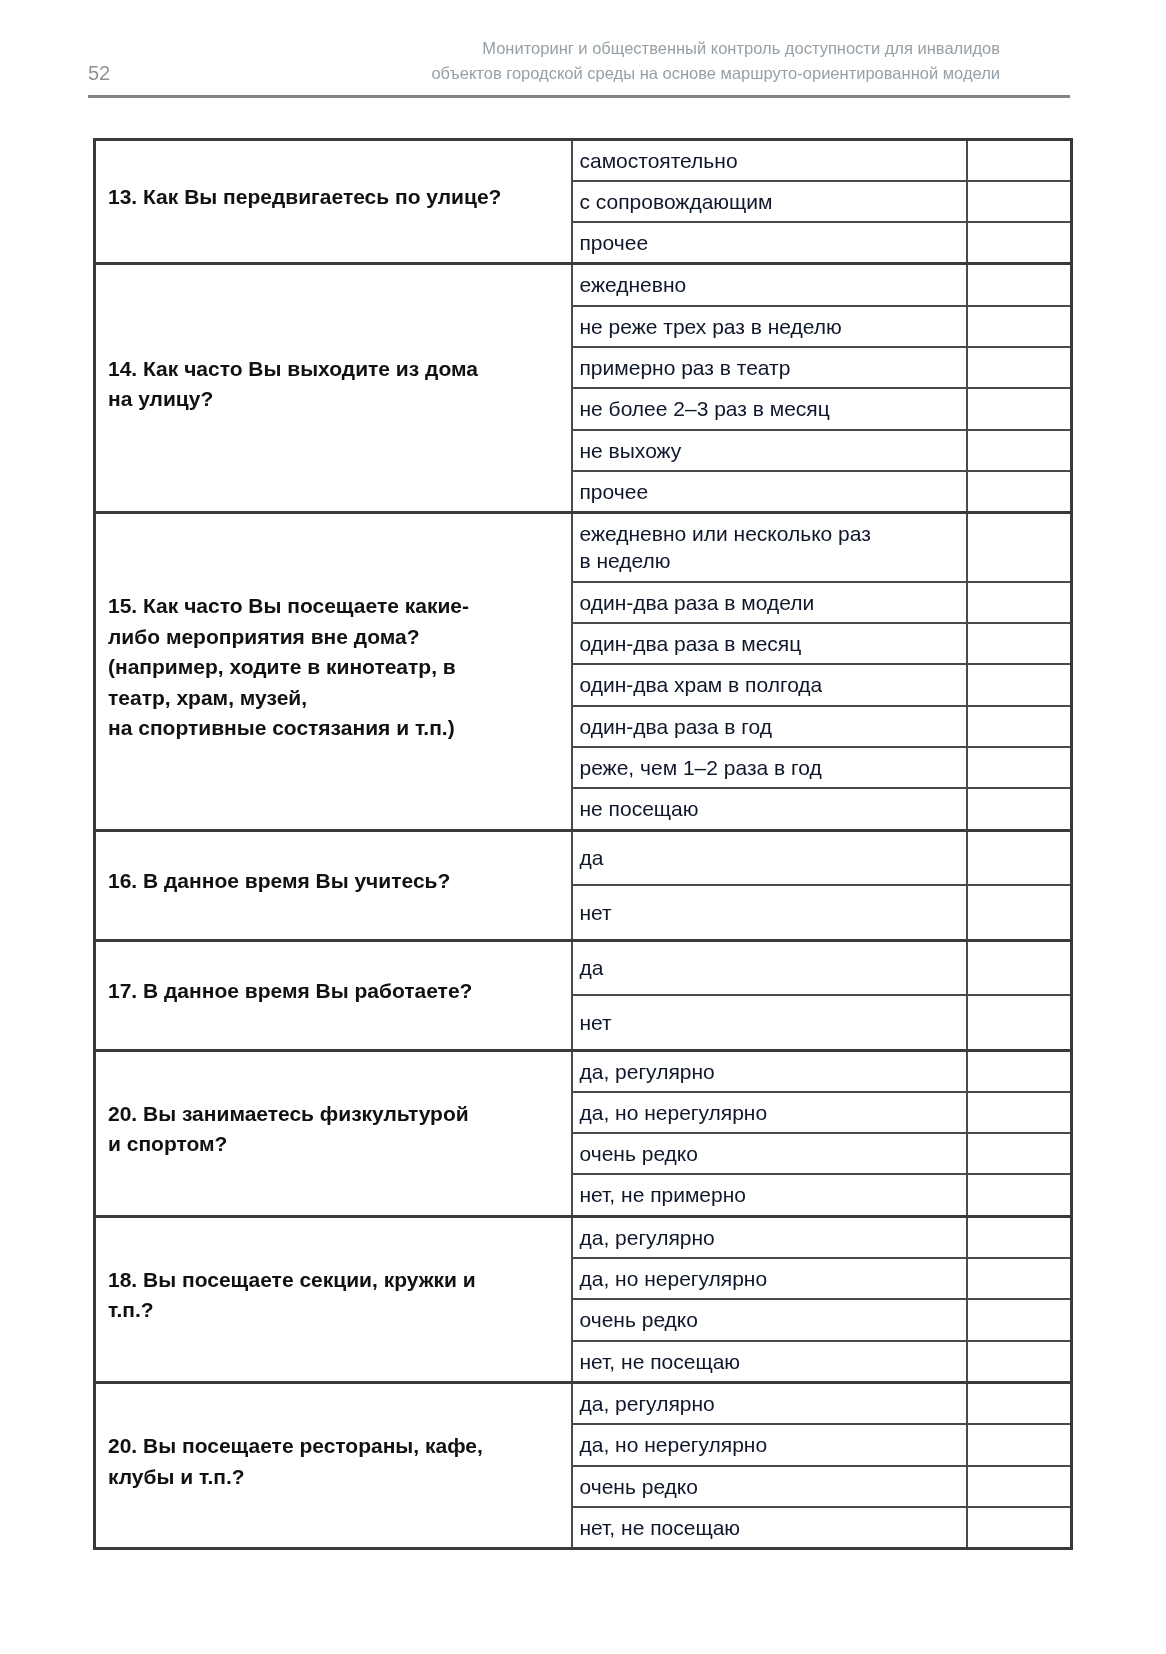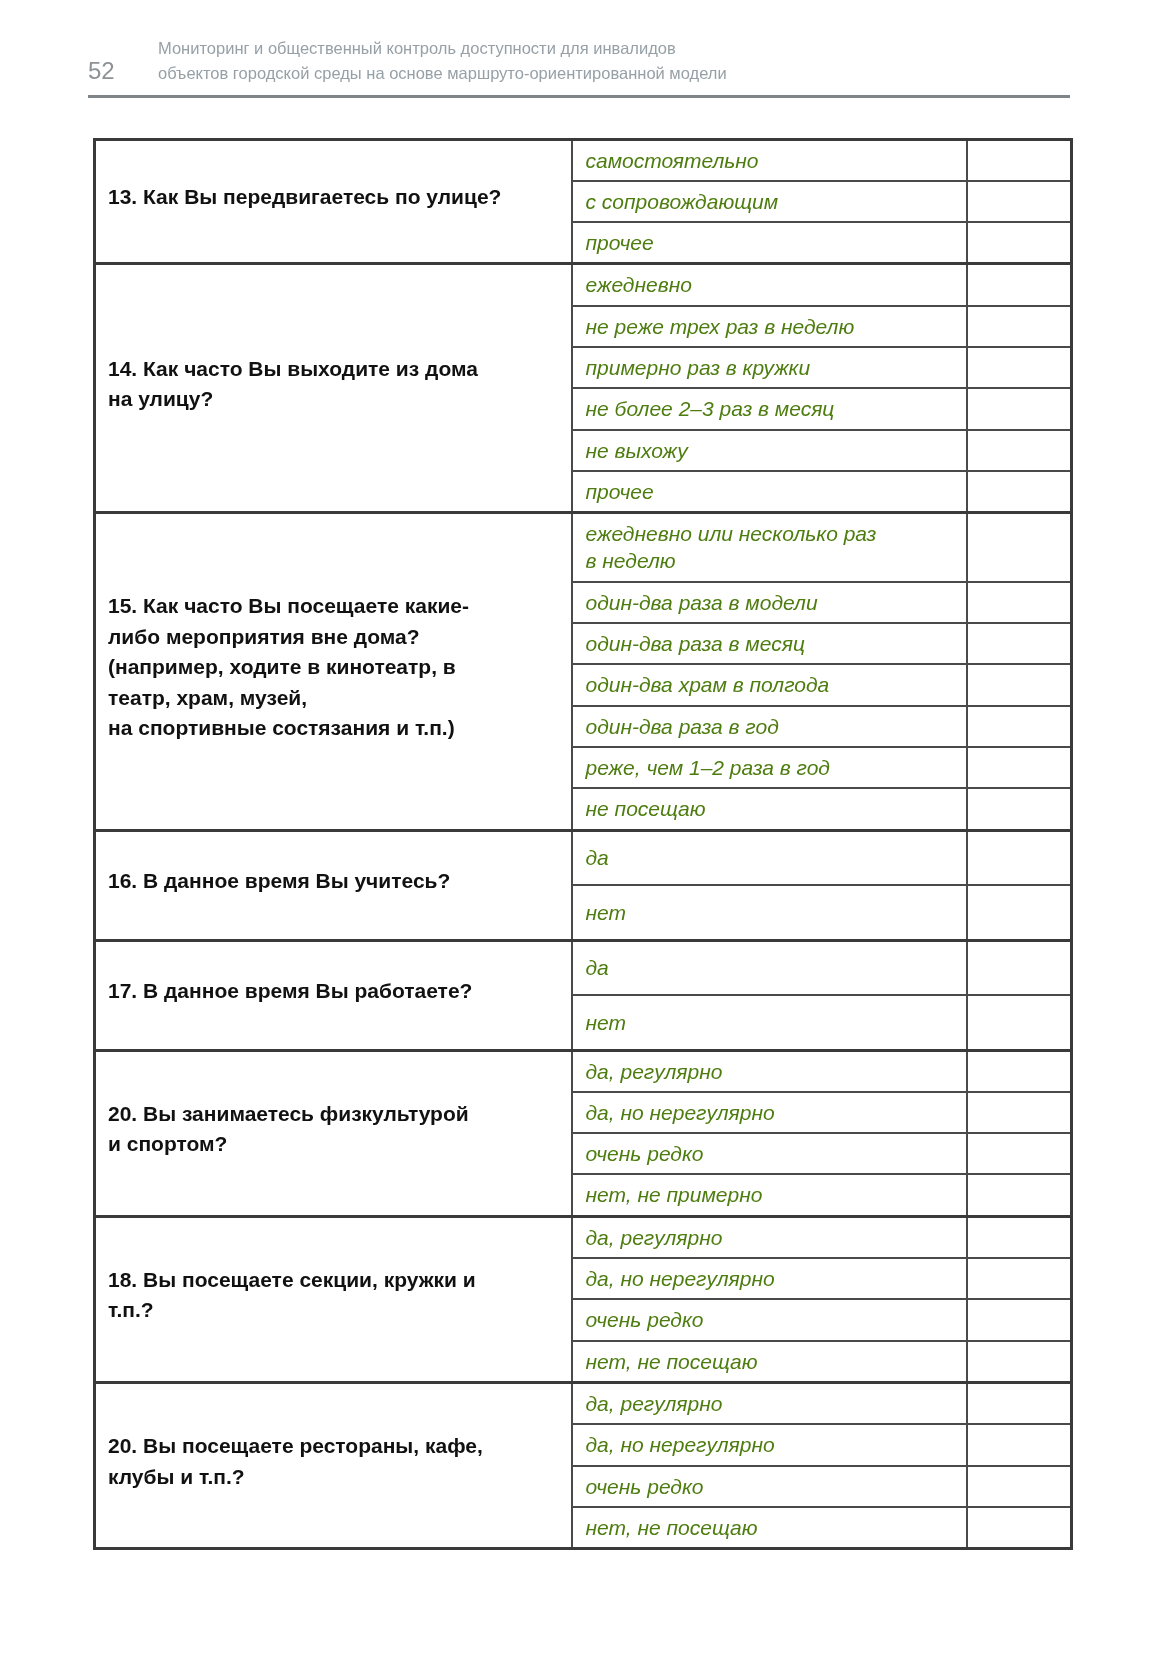--- a/index.html
+++ b/index.html
@@ -21,27 +21,27 @@
   .page{width:1166px;height:1654px;position:relative;}
 
   
   .page-header{
     display:flex;
     align-items:flex-end;
     margin:36px 96px 0 88px;
   }
   .page-number{
     width:70px;
-    font-size:24px;
+    font-size:20px;
     color:#8d9296;
     padding-bottom:1px;
   }
   .running-title{
     flex:1;
-    text-align:left;
+    text-align:right;
     font-size:16.5px;
     line-height:1.5;
     color:var(--title-gray);
     white-space:pre-line;
   }
   .header-spacer{width:70px;}
   .header-rule{
     height:3px;
     background:var(--rule-gray);
     margin:9px 96px 0 88px;
@@ -67,25 +67,24 @@
   .question-cell{
     font-weight:bold;
     color:#111;
     line-height:1.45;
     padding:0 10px 8px 12px;
     white-space:pre-line;
     border-right:2px solid var(--row-border);
   }
   .answer-cell{
     height:40px;
-    padding:6px 8px 6px 13px;
-    color:#4d7c0f;
+    padding:6px 8px 6px 7px;
+    color:#0f172a;
     line-height:1.3;
     white-space:pre-line;
-    font-style:italic;
   }
   tr.tall-rows .answer-cell,
   tr.tall-rows .checkbox-cell{height:55px;border-radius:21px;}
   .checkbox-cell{height:40px;}
 </style>
 </head>
 <body>
 
 <div class="page">
 
@@ -122,21 +121,21 @@
           <td rowspan="6" class="question-cell">14. Как часто Вы выходите из дома
 на улицу?</td>
           <td class="answer-cell">ежедневно</td>
           <td class="checkbox-cell"></td>
         </tr>
         <tr>
           <td class="answer-cell">не реже трех раз в неделю</td>
           <td class="checkbox-cell"></td>
         </tr>
         <tr>
-          <td class="answer-cell">примерно раз в кружки</td>
+          <td class="answer-cell">примерно раз в театр</td>
           <td class="checkbox-cell"></td>
         </tr>
         <tr>
           <td class="answer-cell">не более 2–3 раз в месяц</td>
           <td class="checkbox-cell"></td>
         </tr>
         <tr>
           <td class="answer-cell">не выхожу</td>
           <td class="checkbox-cell"></td>
         </tr>

